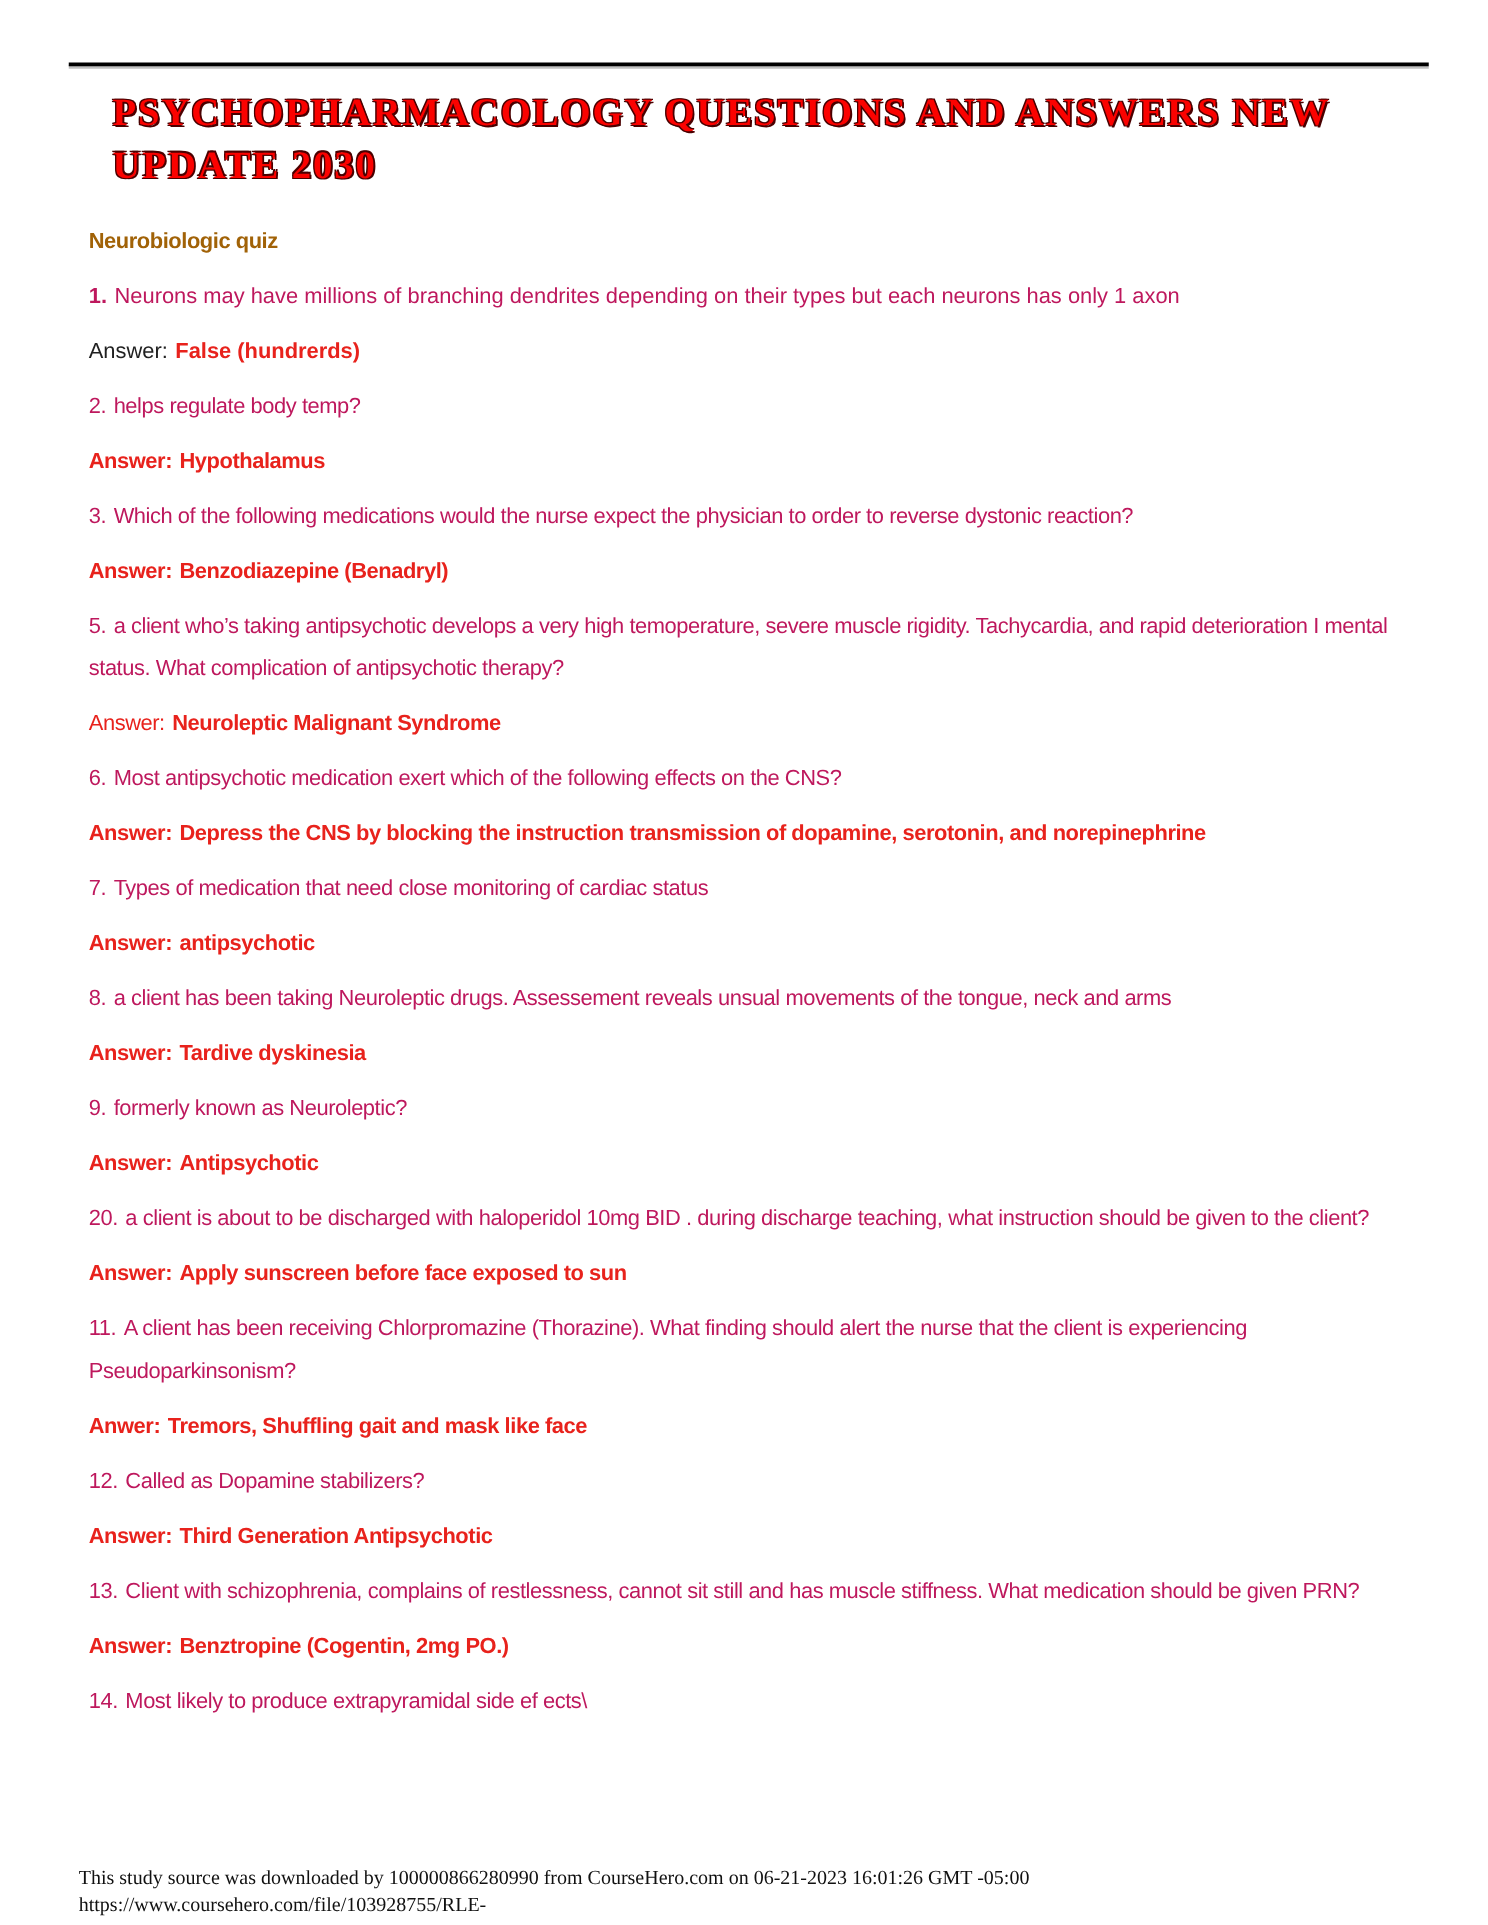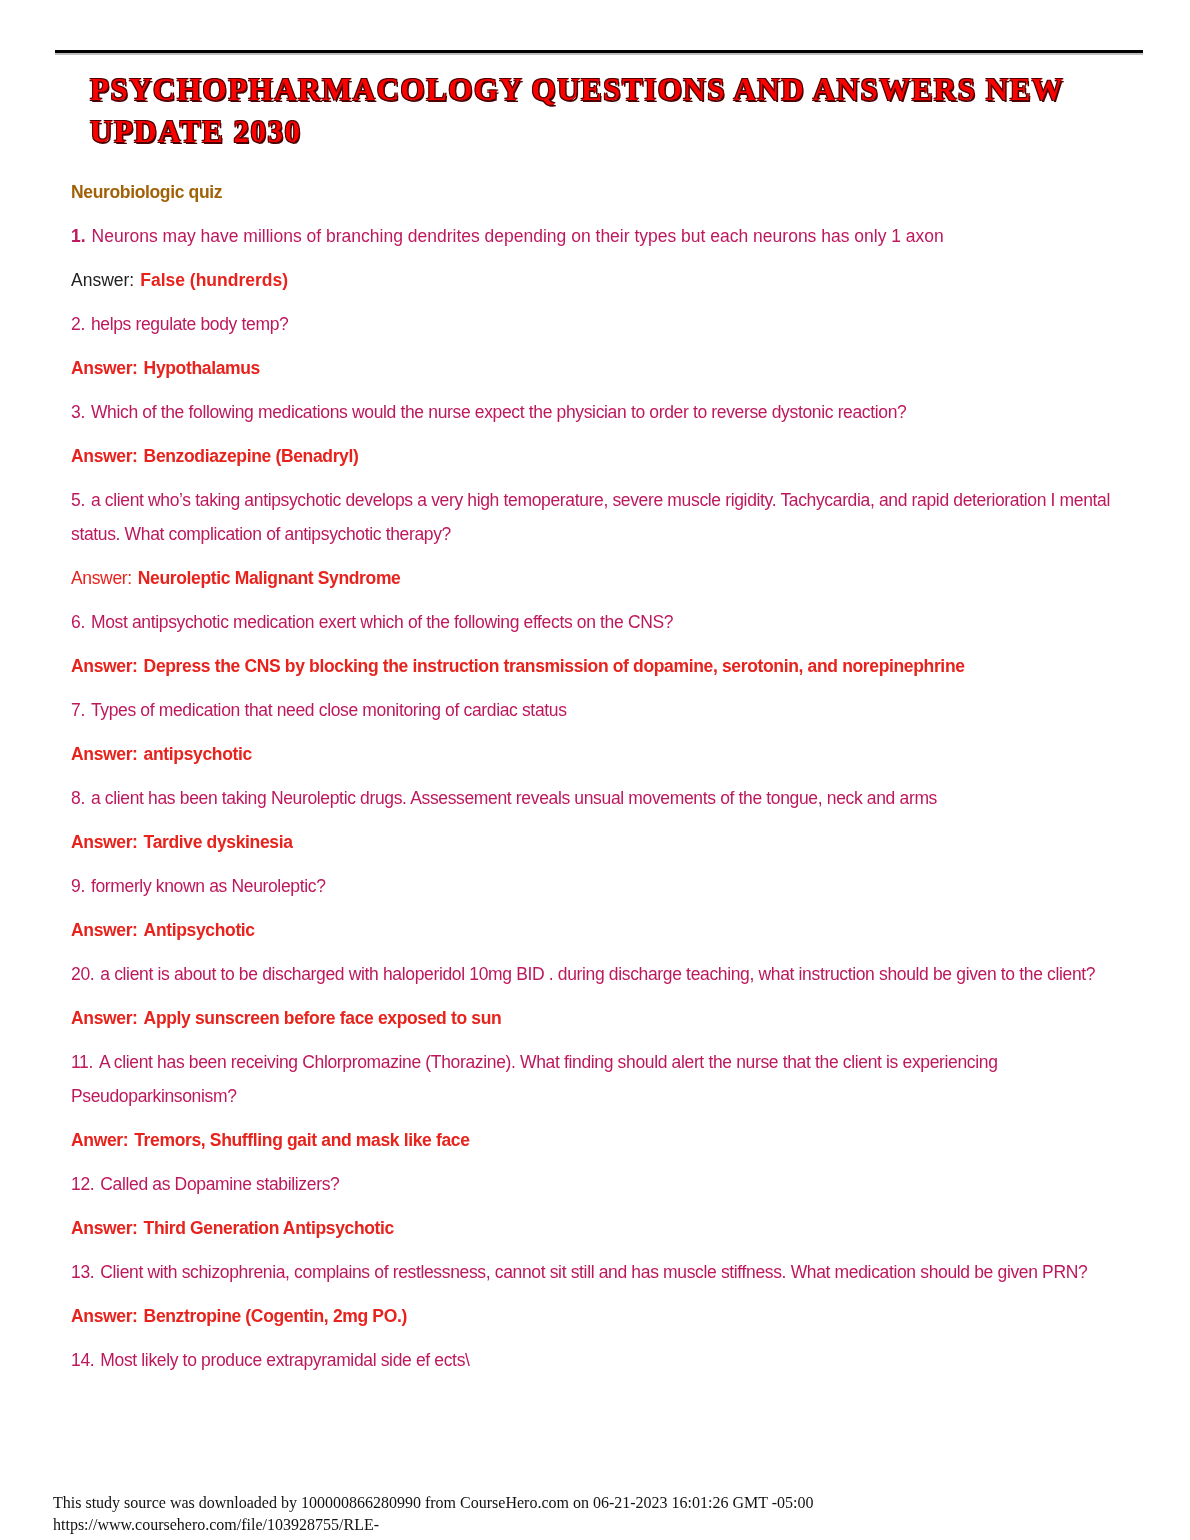--- a/index.html
+++ b/index.html
@@ -23,21 +23,21 @@
   .section-heading{color:#a16207;font-weight:bold;}
   .question{color:#be185d;}
   .question .num{margin-right:6px;}
   .question .num.b{font-weight:bold;}
   .answer{color:#e8221c;font-weight:bold;}
   .answer .alabel{margin-right:6px;}
   .answer .label-black{color:#212121;font-weight:normal;}
   .answer .label-redreg{font-weight:normal;}
   .wide{letter-spacing:0 !important;}
   .footer{
-    position:absolute;left:53px;top:1492px;right:40px;
+    position:absolute;left:63px;top:1492px;right:40px;
     font-family:"Liberation Serif",serif;font-size:16px;line-height:22px;color:#111;
     background:transparent;
   }
 </style>
 </head>
 <body>
 
 <div class="page">
 
   <div class="top-rule"></div>

